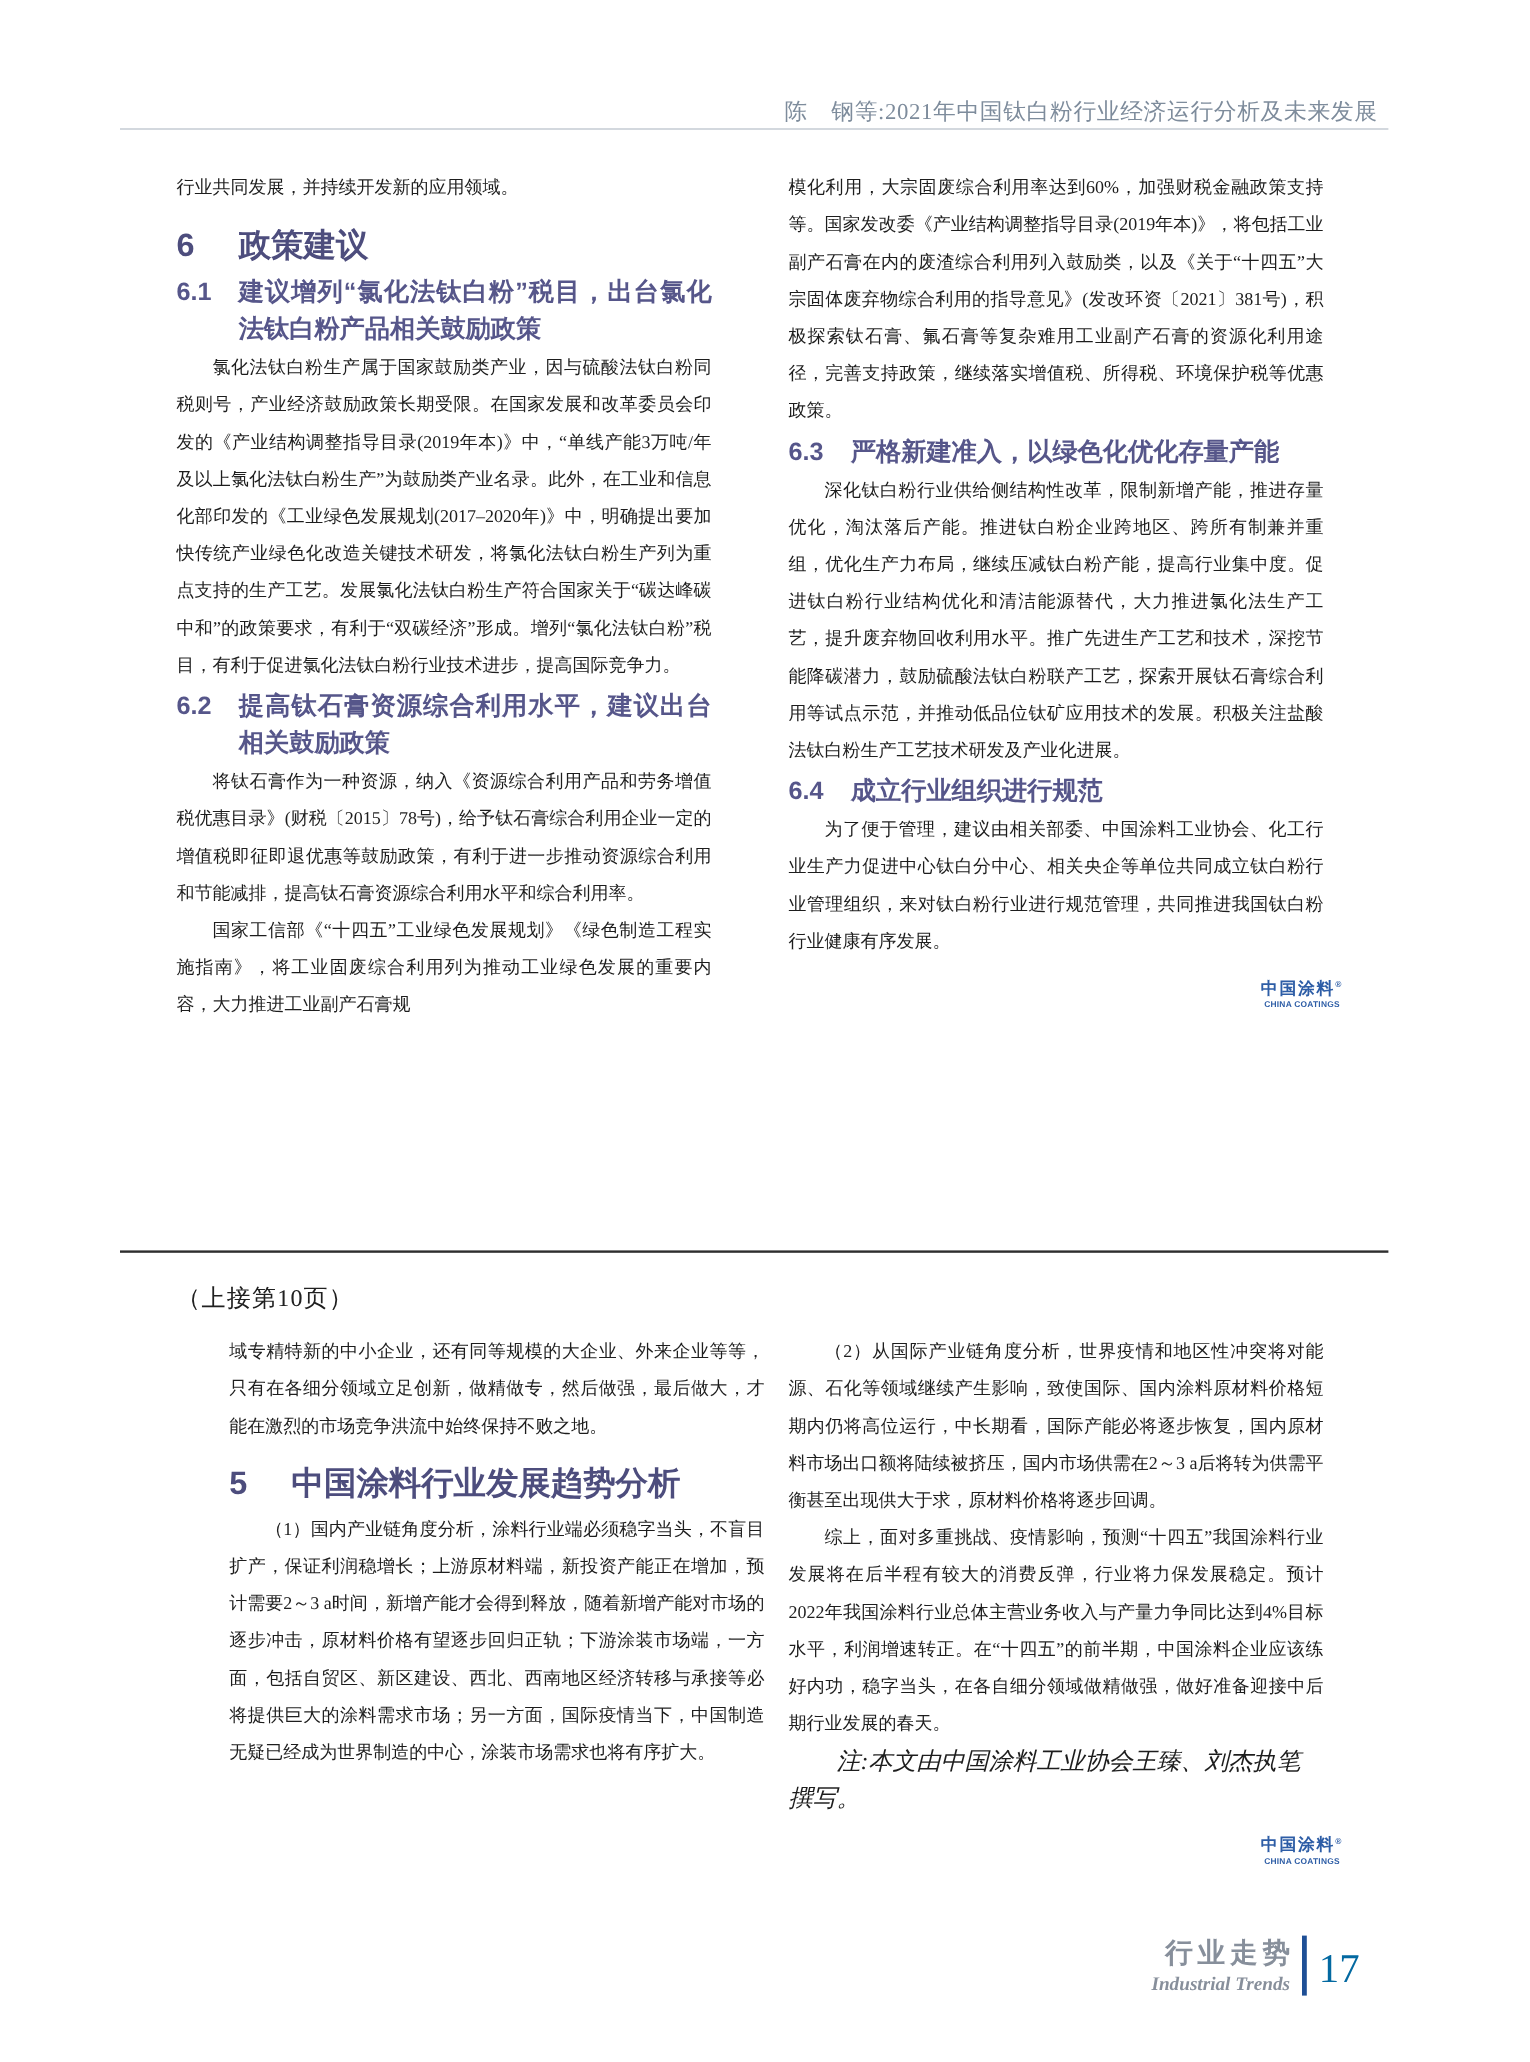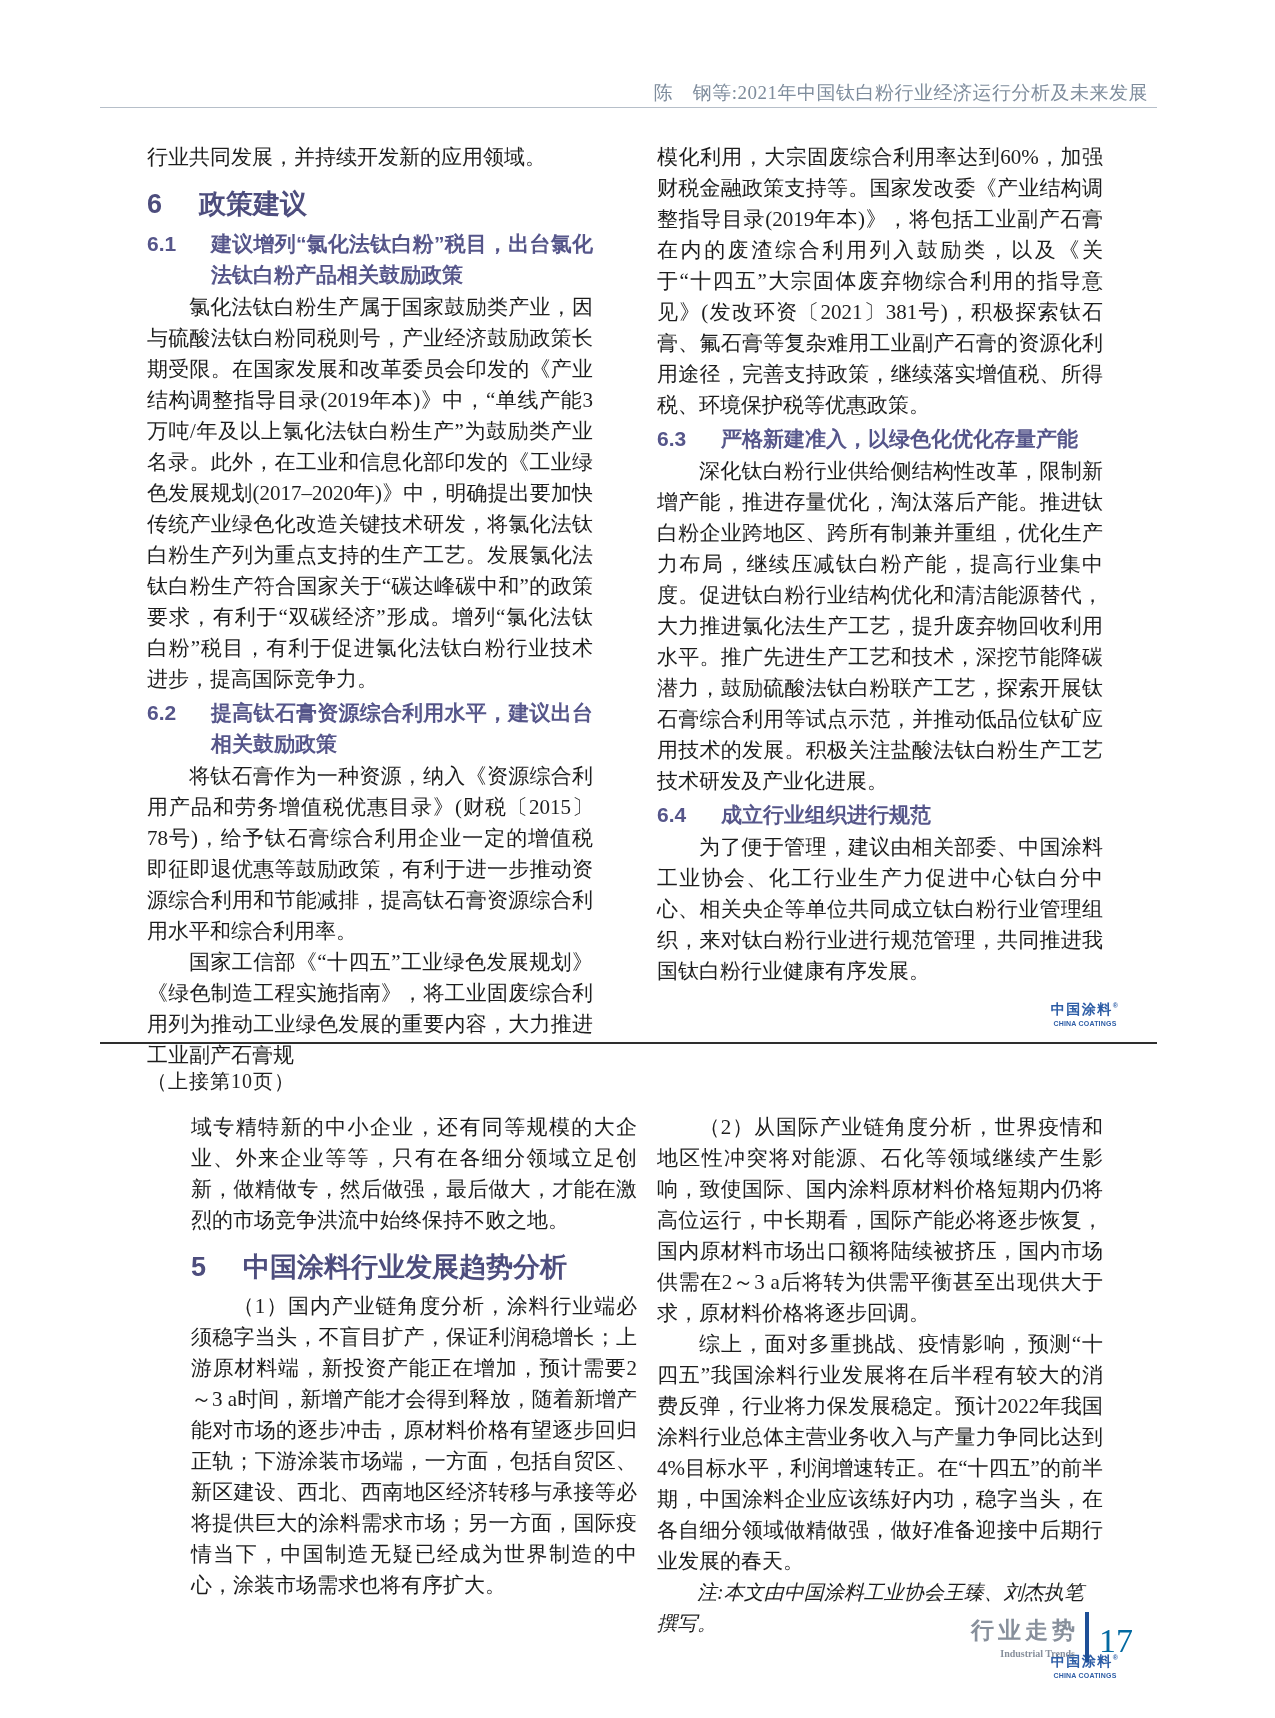--- a/index.html
+++ b/index.html
@@ -5,42 +5,42 @@
   html,body{margin:0;padding:0;background:#ffffff;}
   .page{position:relative;width:1275px;height:1718px;background:#ffffff;overflow:hidden;
         font-family:"Liberation Serif","DejaVu Serif",serif;}
   .running-head{position:absolute;top:80px;right:127px;font-size:19px;color:#7e8c9c;letter-spacing:.5px;white-space:nowrap;}
   .head-rule{position:absolute;top:107px;left:100px;width:1057px;height:1px;background:#b6bfc9;}
   .col{position:absolute;width:446px;}
   .top-left{left:147px;top:142px;}
   .top-right{left:657px;top:142px;}
   .bot-left{left:147px;top:1112px;margin-left:44px;}
   .bot-right{left:657px;top:1112px;}
-  p.body{margin:0;font-size:21px;line-height:31px;text-align:justify;color:#1d1d1d;text-indent:2em;}
+  p.body{margin:0;font-size:15px;line-height:31px;text-align:justify;color:#1d1d1d;text-indent:2em;}
   p.noindent{text-indent:0;}
   .h1{display:flex;margin:14px 0 7px 0;font-family:"Liberation Sans","DejaVu Sans",sans-serif;
       font-weight:bold;font-size:27px;line-height:34px;color:#4d4d7d;}
   .h1num{width:52px;flex:none;}
   .h1txt{flex:1;}
   .h2{display:flex;margin:2px 0;font-family:"Liberation Sans","DejaVu Sans",sans-serif;
-      font-weight:bold;font-size:21px;line-height:31px;color:#56568a;gap:12px;}
+      font-weight:bold;font-size:21px;line-height:31px;color:#56568a;}
   .h2num{width:52px;flex:none;}
   .h2txt{flex:1;text-align:justify;}
   .mid-rule{position:absolute;top:1042px;left:100px;width:1057px;height:2px;background:#2e2e2e;}
   .cont-note{position:absolute;left:147px;top:1068px;font-size:20px;color:#202020;letter-spacing:1px;}
   .note{margin:0;font-size:20px;line-height:31px;font-style:italic;text-indent:2em;color:#1d1d1d;}
   .logo{margin:14px -18px 0 auto;width:72px;text-align:center;color:#2d5da6;
         font-family:"Liberation Sans","DejaVu Sans",sans-serif;}
   .logo-cn{font-size:14px;font-weight:bold;letter-spacing:1.5px;white-space:nowrap;}
   .logo-cn sup{font-size:7px;}
   .logo-en{font-size:7px;font-weight:bold;letter-spacing:.2px;white-space:nowrap;margin-top:1px;}
   .footer{position:absolute;top:1612px;right:142px;display:flex;align-items:center;gap:10px;}
   .footer-labels{text-align:right;color:#878f9b;}
   .footer-cn{font-family:"Liberation Sans","DejaVu Sans",sans-serif;font-weight:bold;font-size:23px;letter-spacing:4px;margin-right:-4px;}
-  .footer-en{font-weight:bold;font-size:10px;margin-top:2px;}
+  .footer-en{font-weight:bold;font-size:16px;margin-top:2px;font-style:italic;}
   .footer-bar{width:4px;height:50px;background:#1e4f96;}
   .footer-page{font-size:34px;color:#0369a1;padding-top:8px;}
 </style>
 </head>
 <body>
 
 <div class="page">
 
   <div class="running-head">陈　钢等:2021年中国钛白粉行业经济运行分析及未来发展</div>
   <div class="head-rule"></div>

